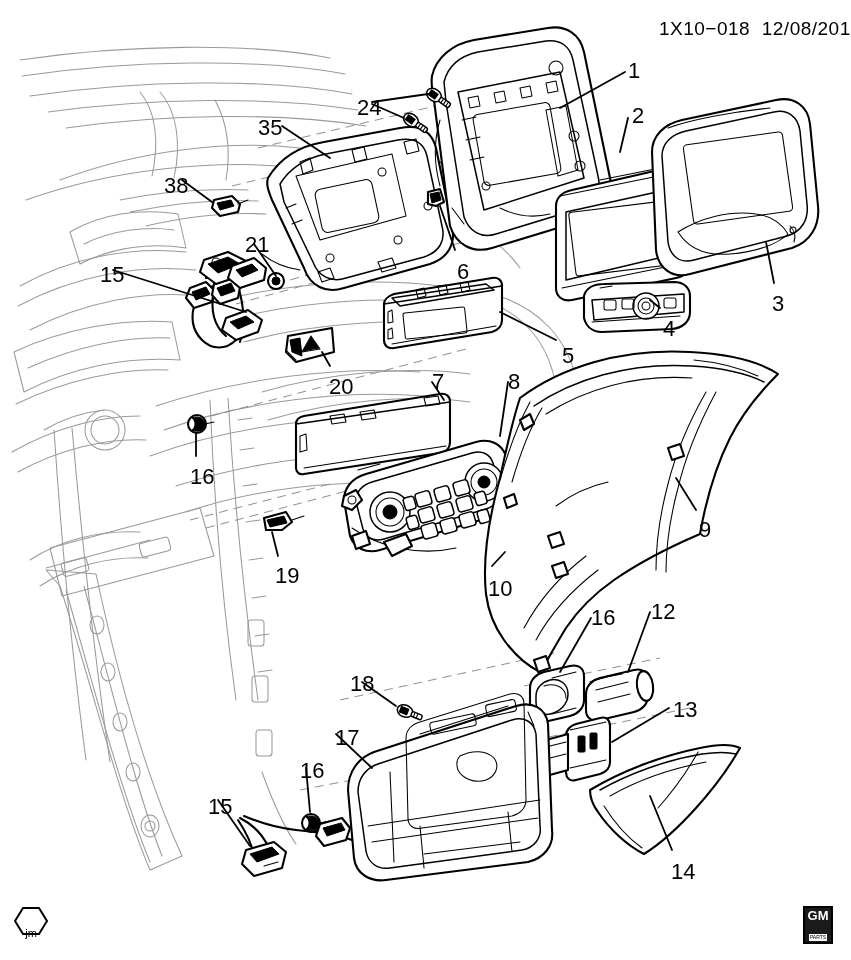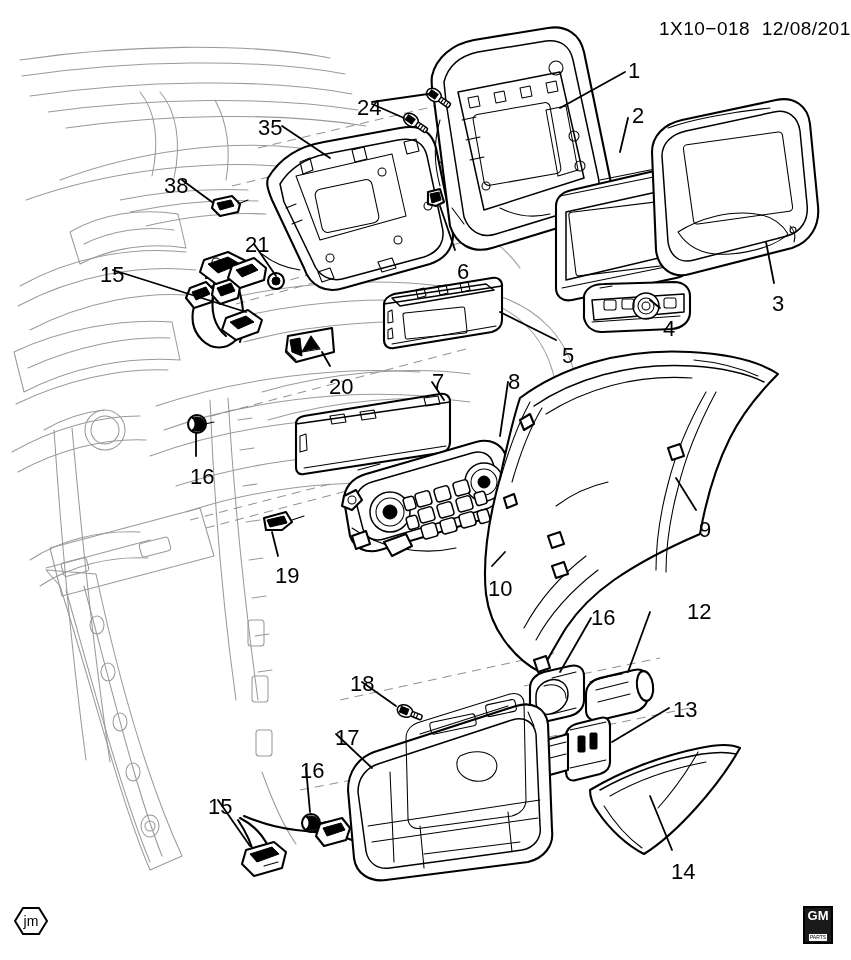--- a/index.html
+++ b/index.html
@@ -16,23 +16,23 @@
             border:2px solid #000;background:#1a1a1a;box-sizing:border-box;
             display:flex;flex-direction:column;align-items:center;
             justify-content:center;gap:12px;}
   #gm-badge .gm-txt{color:#fff;font-size:13px;font-weight:bold;line-height:1;
             letter-spacing:0px;font-family:"Liberation Sans", sans-serif;}
   #gm-badge .gm-bar{width:18px;height:7px;background:#fff;display:flex;
             align-items:center;justify-content:center;}
   #gm-badge .gm-sub{font-size:5px;color:#000;line-height:1;
             font-family:"Liberation Sans", sans-serif;}
   #jm-mark{position:absolute;left:14px;top:906px;width:34px;height:30px;}
-  #jm-mark .jm-txt{position:absolute;left:0;top:0;width:34px;height:30px;
+  #jm-mark .jm-txt{position:absolute;left:0;top:12px;width:34px;height:30px;
             display:flex;align-items:center;justify-content:center;
-            font-size:14px;font-family:"Liberation Sans", sans-serif;}
+            font-size:11px;font-family:"Liberation Sans", sans-serif;}
 </style>
 </head>
 <body>
 
 <div id="sheet">
 
   <div class="hdr" id="hdr-code">1X10−018  12/08/2016</div>
 
   <svg id="artwork" viewBox="0 0 851 960">
     <defs>
@@ -539,21 +539,21 @@
   <div class="callout" style="left:632px;top:105px">2</div>
   <div class="callout" style="left:772px;top:293px">3</div>
   <div class="callout" style="left:663px;top:318px">4</div>
   <div class="callout" style="left:562px;top:345px">5</div>
   <div class="callout" style="left:457px;top:261px">6</div>
   <div class="callout" style="left:432px;top:371px">7</div>
   <div class="callout" style="left:508px;top:371px">8</div>
   <div class="callout" style="left:699px;top:519px">9</div>
   <div class="callout" style="left:488px;top:578px">10</div>
   <div class="callout" style="left:591px;top:607px">16</div>
-  <div class="callout" style="left:687px;top:601px">12</div>
+  <div class="callout" style="left:651px;top:601px">12</div>
   <div class="callout" style="left:673px;top:699px">13</div>
   <div class="callout" style="left:671px;top:861px">14</div>
   <div class="callout" style="left:100px;top:264px">15</div>
   <div class="callout" style="left:208px;top:796px">15</div>
   <div class="callout" style="left:190px;top:466px">16</div>
   <div class="callout" style="left:300px;top:760px">16</div>
   <div class="callout" style="left:335px;top:727px">17</div>
   <div class="callout" style="left:350px;top:673px">18</div>
   <div class="callout" style="left:275px;top:565px">19</div>
   <div class="callout" style="left:329px;top:376px">20</div>

